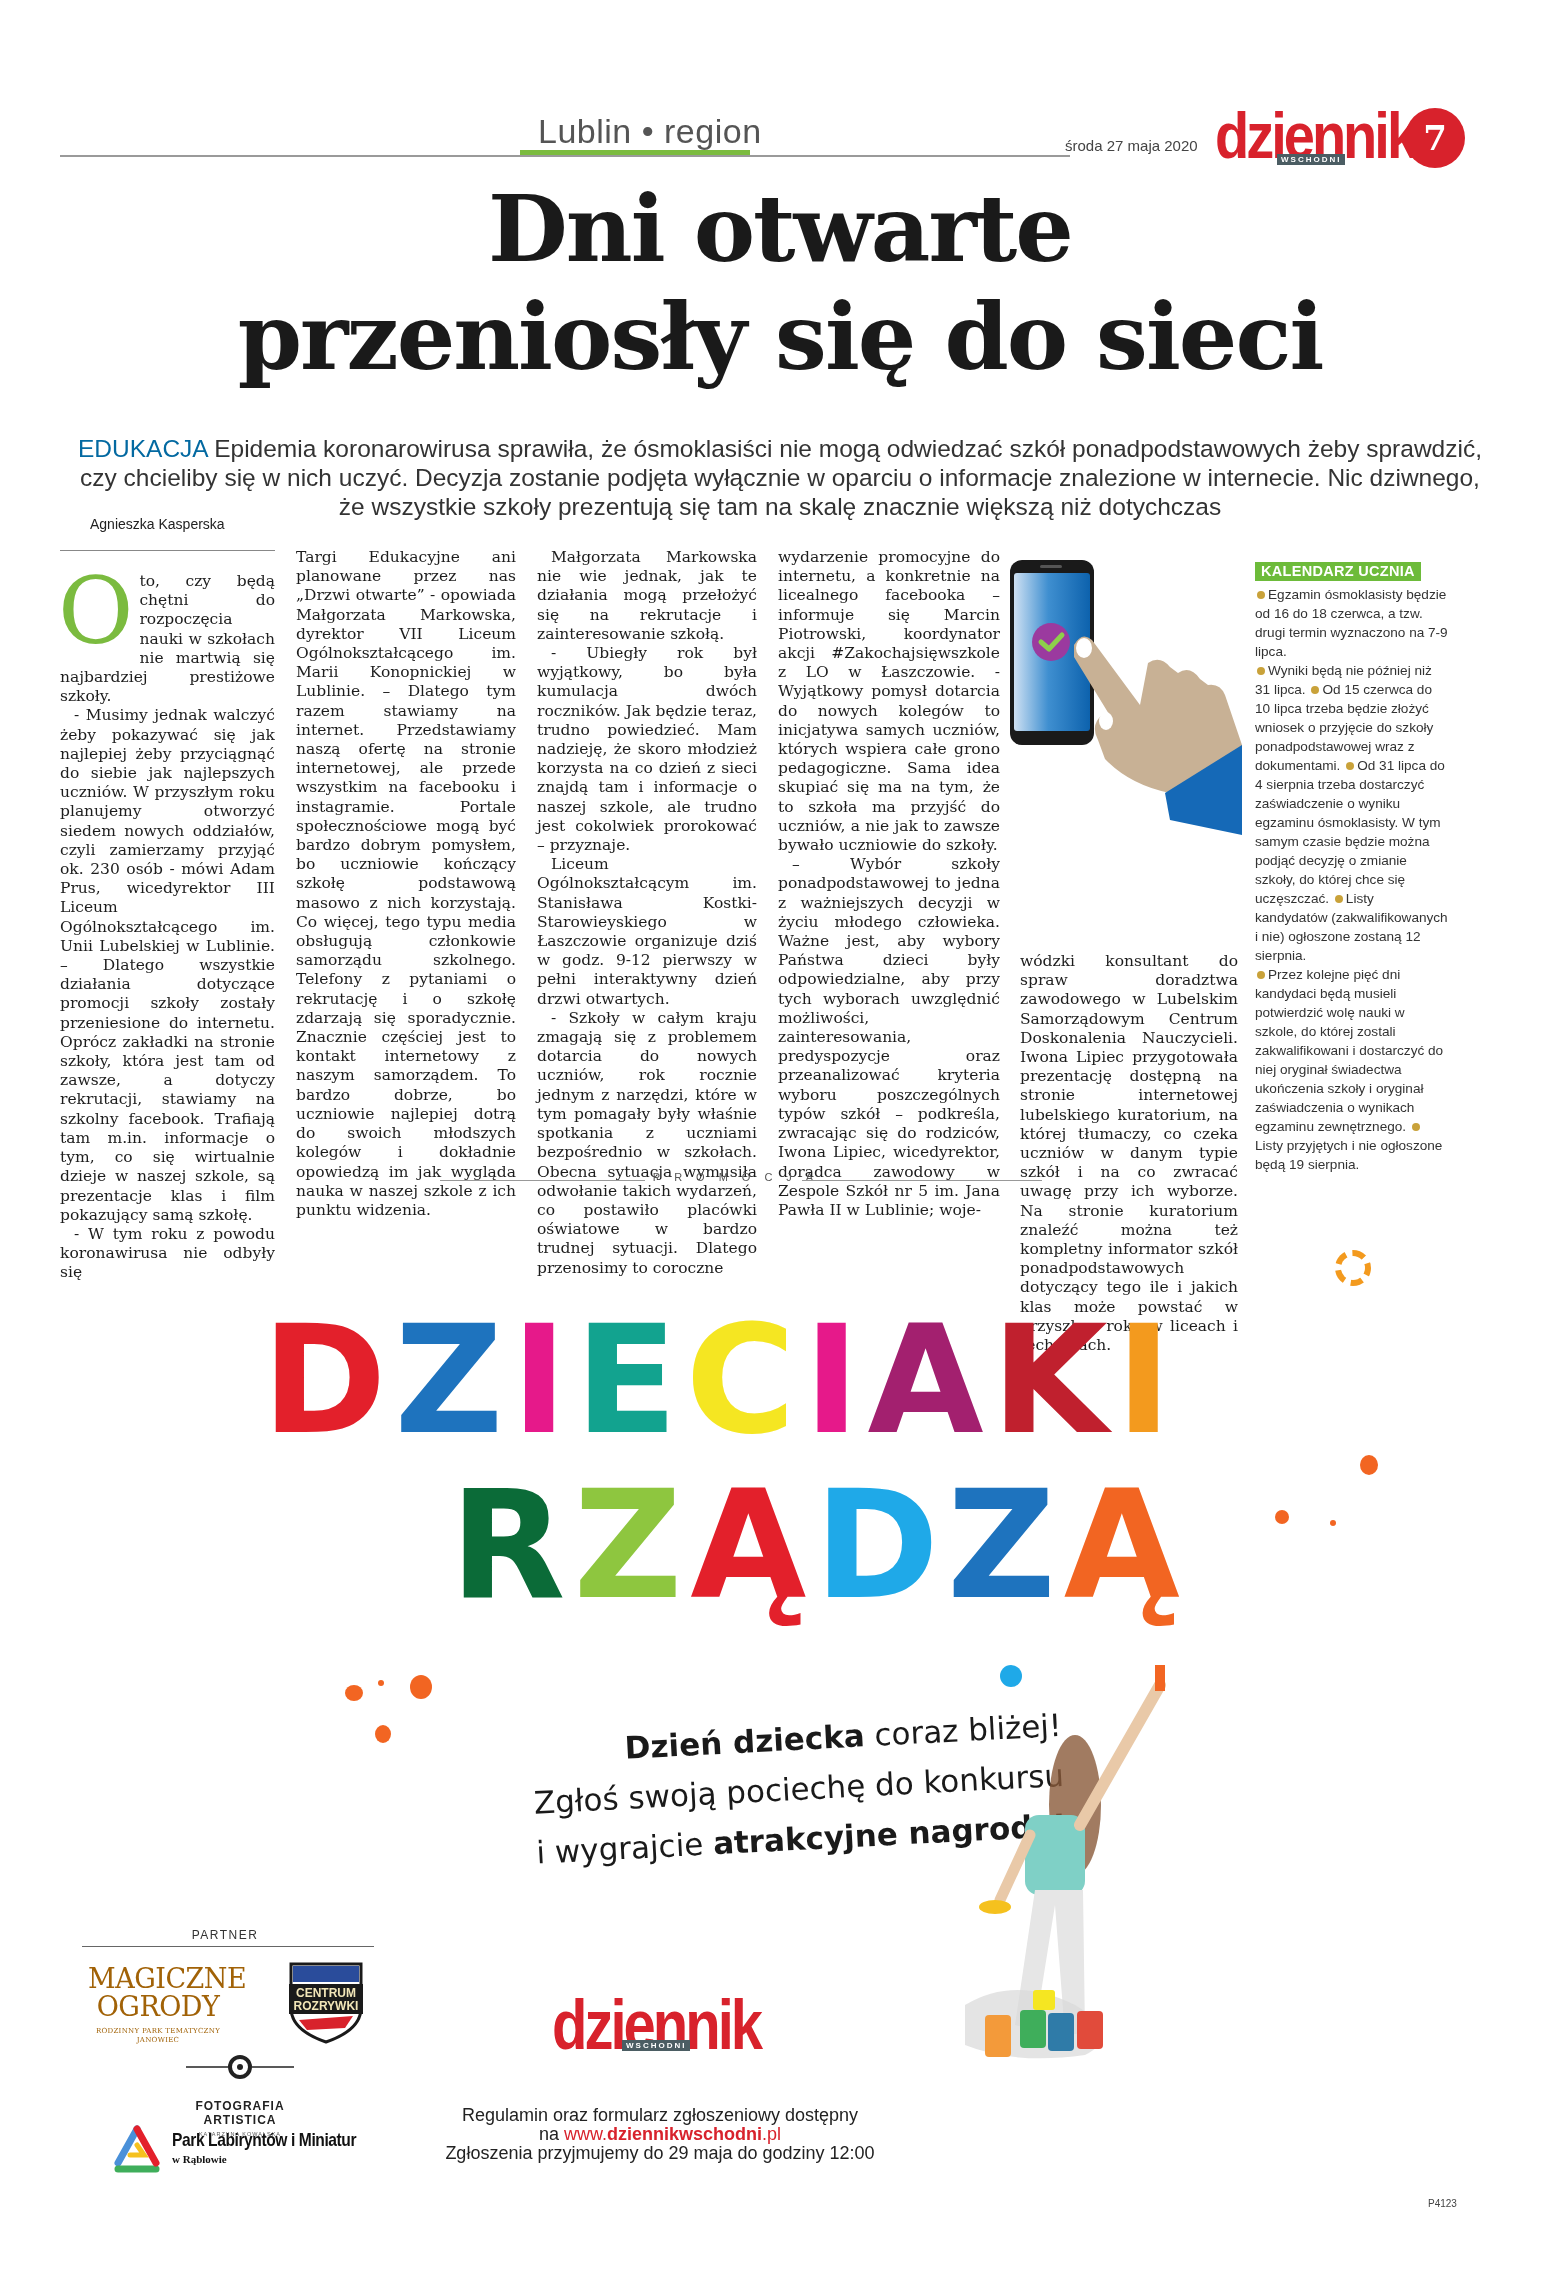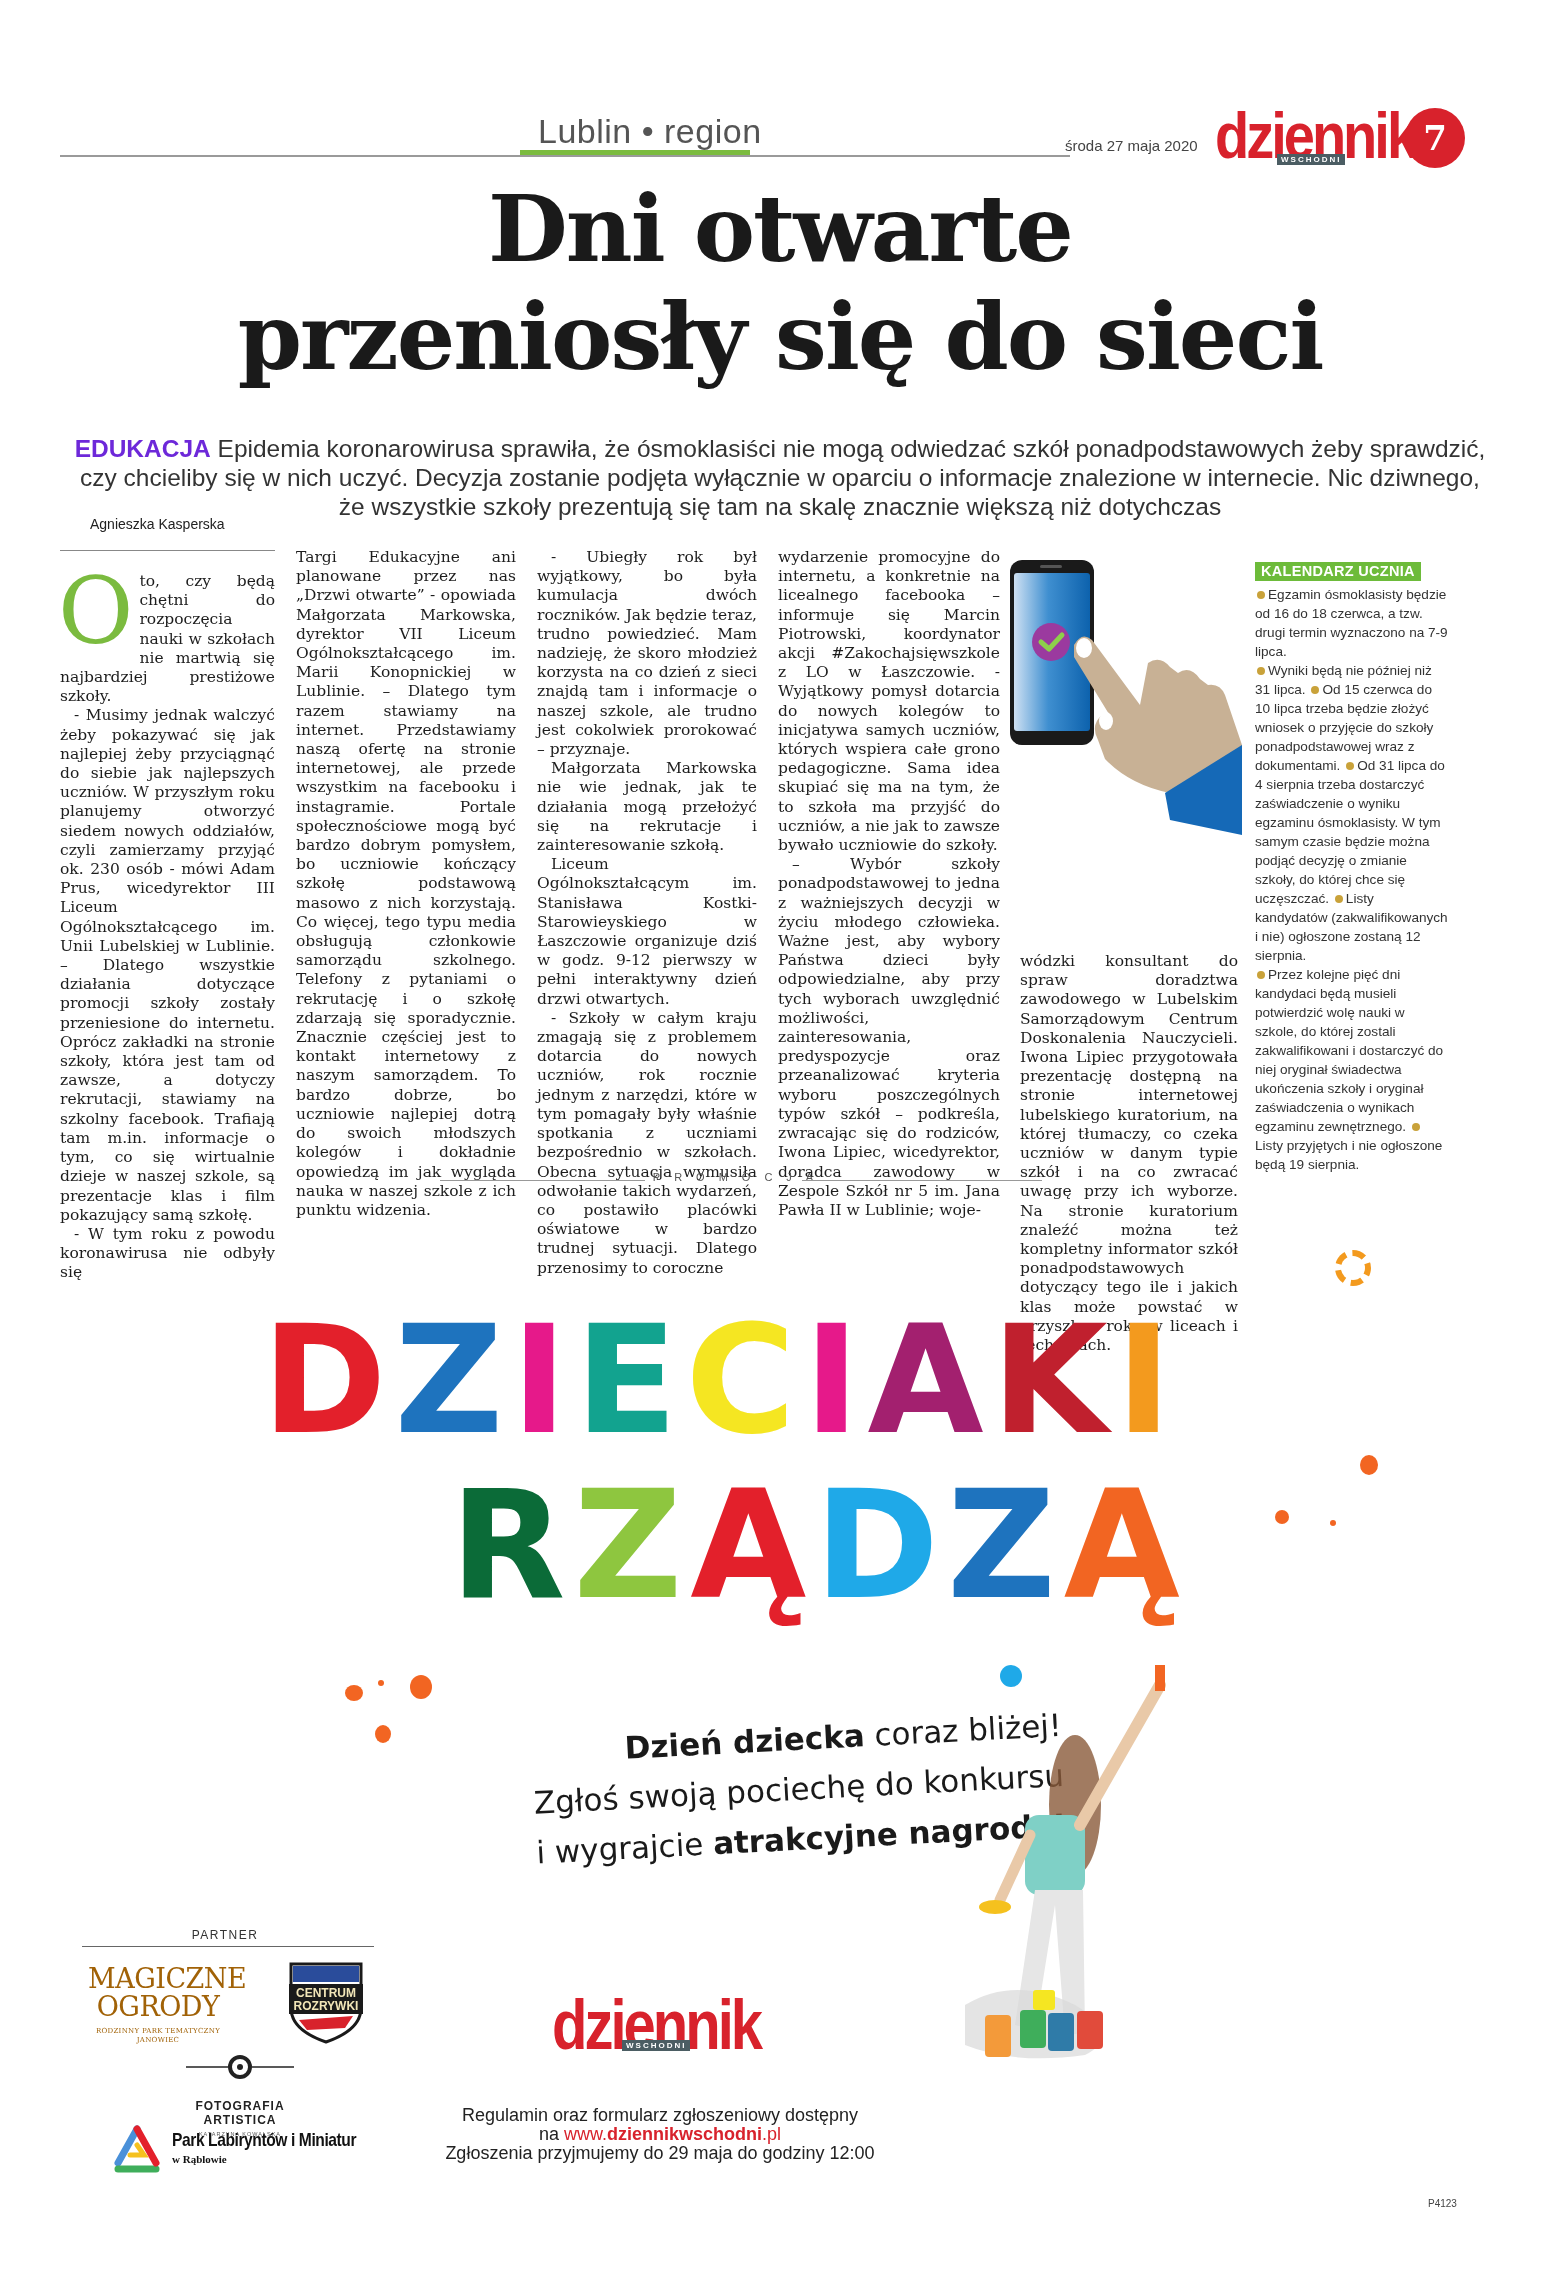--- a/index.html
+++ b/index.html
@@ -14,21 +14,21 @@
     .logo-top { position: absolute; left: 1215px; top: 108px; width: 180px; height: 62px; }
     .logo-top .word { position: absolute; left: 0; top: -10px; font-family: "Liberation Sans", sans-serif; font-weight: bold; font-size: 56px; color: #d8222c; letter-spacing: -3px; transform: scaleY(1.15); transform-origin: top left; }
     .logo-top .sub { position: absolute; left: 62px; top: 46px; background: #4b5d63; color: #fff; font-family: "Liberation Sans", sans-serif; font-size: 8px; font-weight: bold; letter-spacing: 2px; padding: 1px 4px; }
     .page-badge { position: absolute; left: 1405px; top: 108px; width: 60px; height: 60px; border-radius: 50%; background: #d8222c; color: #fff; font-family: "DejaVu Serif", serif; font-weight: bold; font-size: 34px; text-align: center; line-height: 60px; }
 
     
     .headline { position: absolute; left: 60px; top: 175px; width: 1440px; text-align: center; font-family: "DejaVu Serif", serif; font-weight: bold; font-size: 92px; line-height: 108px; color: #1a1a1a; letter-spacing: -2px; }
 
     
     .lead { position: absolute; left: 70px; top: 434px; width: 1420px; text-align: center; font-family: "Liberation Sans", sans-serif; font-size: 24.5px; line-height: 29px; color: #333; }
-    .lead .kicker { color: #6d28d9; font-weight: bold; }
+    .lead .kicker { color: #0369a1; font-weight: normal; }
 
     
     .col { position: absolute; top: 548px; font-family: "DejaVu Serif", serif; font-size: 15.5px; line-height: 19.2px; text-align: justify; hyphens: manual; color: #1d1d1d; }
     .col p { text-indent: 14px; }
     .col p.noindent { text-indent: 0; }
     .col1 { left: 60px; width: 215px; top: 572px; }
     .col2 { left: 296px; width: 220px; }
     .col3 { left: 537px; width: 220px; }
     .col4 { left: 778px; width: 222px; }
     .col5 { left: 1020px; width: 218px; top: 952px; }
@@ -113,22 +113,22 @@
   <p class="noindent"><span class="dropcap">O</span><span>to, czy będą chętni do rozpoczęcia nauki w szkołach nie martwią się najbardziej prestiżowe szkoły.</span></p>
   <p>- Musimy jednak walczyć żeby pokazywać się jak najlepiej żeby przyciągnąć do siebie jak najlepszych uczniów. W przyszłym roku planujemy otworzyć siedem nowych oddziałów, czyli zamierzamy przyjąć ok. 230 osób - mówi Adam Prus, wicedyrektor III Liceum Ogólnokształcącego im. Unii Lubelskiej w Lublinie. – Dlatego wszystkie działania dotyczące promocji szkoły zostały przeniesione do internetu. Oprócz zakładki na stronie szkoły, która jest tam od zawsze, a dotyczy rekrutacji, stawiamy na szkolny facebook. Trafiają tam m.in. informacje o tym, co się wirtualnie dzieje w naszej szkole, są prezentacje klas i film pokazujący samą szkołę.</p>
   <p>- W tym roku z powodu koronawirusa nie odbyły się</p>
 </div>
 
 <div class="col col2">
   <p class="noindent">Targi Edukacyjne ani planowane przez nas „Drzwi otwarte” - opowiada Małgorzata Markowska, dyrektor VII Liceum Ogólnokształcącego im. Marii Konopnickiej w Lublinie. – Dlatego tym razem stawiamy na internet. Przedstawiamy naszą ofertę na stronie internetowej, ale przede wszystkim na facebooku i instagramie. Portale społecznościowe mogą być bardzo dobrym pomysłem, bo uczniowie kończący szkołę podstawową masowo z nich korzystają. Co więcej, tego typu media obsługują członkowie samorządu szkolnego. Telefony z pytaniami o rekrutację i o szkołę zdarzają się sporadycznie. Znacznie częściej jest to kontakt internetowy z naszym samorządem. To bardzo dobrze, bo uczniowie najlepiej dotrą do swoich młodszych kolegów i dokładnie opowiedzą im jak wygląda nauka w naszej szkole z ich punktu widzenia.</p>
 </div>
 
 <div class="col col3">
+  <p>Małgorzata Markowska nie wie jednak, jak te działania mogą przełożyć się na rekrutacje i zainteresowanie szkołą.</p>
   <p>- Ubiegły rok był wyjątkowy, bo była kumulacja dwóch roczników. Jak będzie teraz, trudno powiedzieć. Mam nadzieję, że skoro młodzież korzysta na co dzień z sieci znajdą tam i informacje o naszej szkole, ale trudno jest cokolwiek prorokować – przyznaje.</p>
-  <p>Małgorzata Markowska nie wie jednak, jak te działania mogą przełożyć się na rekrutacje i zainteresowanie szkołą.</p>
   <p>Liceum Ogólnokształcącym im. Stanisława Kostki-Starowieyskiego w Łaszczowie organizuje dziś w godz. 9-12 pierwszy w pełni interaktywny dzień drzwi otwartych.</p>
   <p>- Szkoły w całym kraju zmagają się z problemem dotarcia do nowych uczniów, rok rocznie jednym z narzędzi, które w tym pomagały były właśnie spotkania z uczniami bezpośrednio w szkołach. Obecna sytuacja wymusiła odwołanie takich wydarzeń, co postawiło placówki oświatowe w bardzo trudnej sytuacji. Dlatego przenosimy to coroczne</p>
 </div>
 
 <div class="col col4">
   <p class="noindent">wydarzenie promocyjne do internetu, a konkretnie na licealnego facebooka – informuje się Marcin Piotrowski, koordynator akcji #Zakochajsięwszkole z LO w Łaszczowie. - Wyjątkowy pomysł dotarcia do nowych kolegów to inicjatywa samych uczniów, których wspiera całe grono pedagogiczne. Sama idea skupiać się ma na tym, że to szkoła ma przyjść do uczniów, a nie jak to zawsze bywało uczniowie do szkoły.</p>
   <p>– Wybór szkoły ponadpodstawowej to jedna z ważniejszych decyzji w życiu młodego człowieka. Ważne jest, aby wybory Państwa dzieci były odpowiedzialne, aby przy tych wyborach uwzględnić możliwości, zainteresowania, predyspozycje oraz przeanalizować kryteria wyboru poszczególnych typów szkół – podkreśla, zwracając się do rodziców, Iwona Lipiec, wicedyrektor, doradca zawodowy w Zespole Szkół nr 5 im. Jana Pawła II w Lublinie; woje-</p>
 </div>
 
 <div class="col col5">

